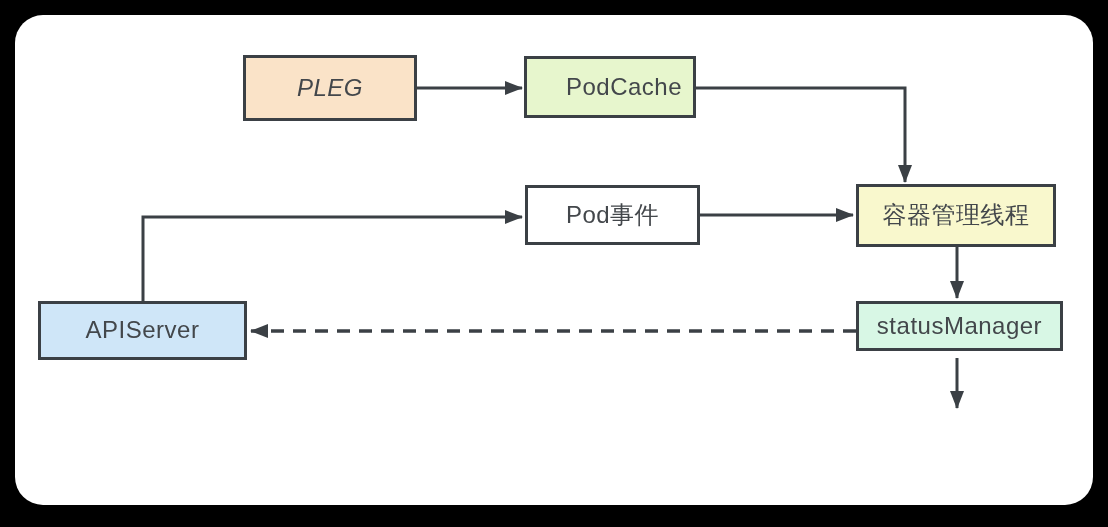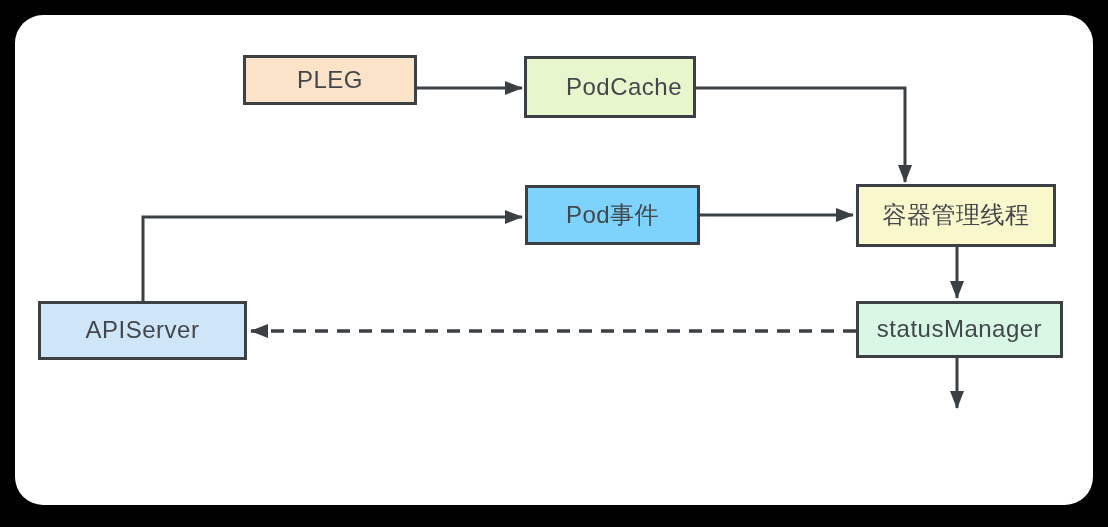--- a/index.html
+++ b/index.html
@@ -43,26 +43,26 @@
     color: #43474b;
     font-size: 24px;
     text-align: center;
   }
   .node-label {
     white-space: pre-line;
     line-height: 1.28;
     letter-spacing: 0.5px;
   }
   
-  .n-pleg            { left: 243px; top: 55px;  width: 174px; height: 50px; }
+  .n-pleg            { left: 243px; top: 55px;  width: 174px; height: 66px; font-style: italic; }
   .n-podcache        { left: 524px; top: 56px;  width: 172px; height: 62px; }
   .n-pod-event       { left: 525px; top: 185px; width: 175px; height: 60px; }
   .n-container-thread{ left: 856px; top: 184px; width: 200px; height: 63px; }
   .n-apiserver       { left: 38px;  top: 301px; width: 209px; height: 59px; }
-  .n-status-manager  { left: 856px; top: 301px; width: 207px; height: 57px; }
+  .n-status-manager  { left: 856px; top: 301px; width: 207px; height: 50px; }
   .n-fix-state       { left: 862px; top: 411px; width: 196px; height: 68px; font-size: 23px; }
 </style>
 </head>
 <body>
 
 <div class="stage">
   <div class="card"></div>
 
   <svg class="edges" viewBox="0 0 1108 527" xmlns="http://www.w3.org/2000/svg">
     <defs>
@@ -80,21 +80,21 @@
   </svg>
 
   <div class="node n-pleg" style="background-color: rgb(250, 227, 200);">
     <span class="node-label">PLEG</span>
   </div>
 
   <div class="node n-podcache" style="background-color: rgb(231, 246, 205); padding-left: 28px;">
     <span class="node-label">PodCache</span>
   </div>
 
-  <div class="node n-pod-event" style="background-color: #7dd3fc;">
+  <div class="node n-pod-event" style="background-color: #ffffff;">
     <span class="node-label">Pod事件</span>
   </div>
 
   <div class="node n-apiserver" style="background-color: rgb(207, 230, 248);">
     <span class="node-label">APIServer</span>
   </div>
 
   <div class="node n-container-thread" style="background-color: rgb(249, 248, 205);">
     <span class="node-label">容器管理线程</span>
   </div>

